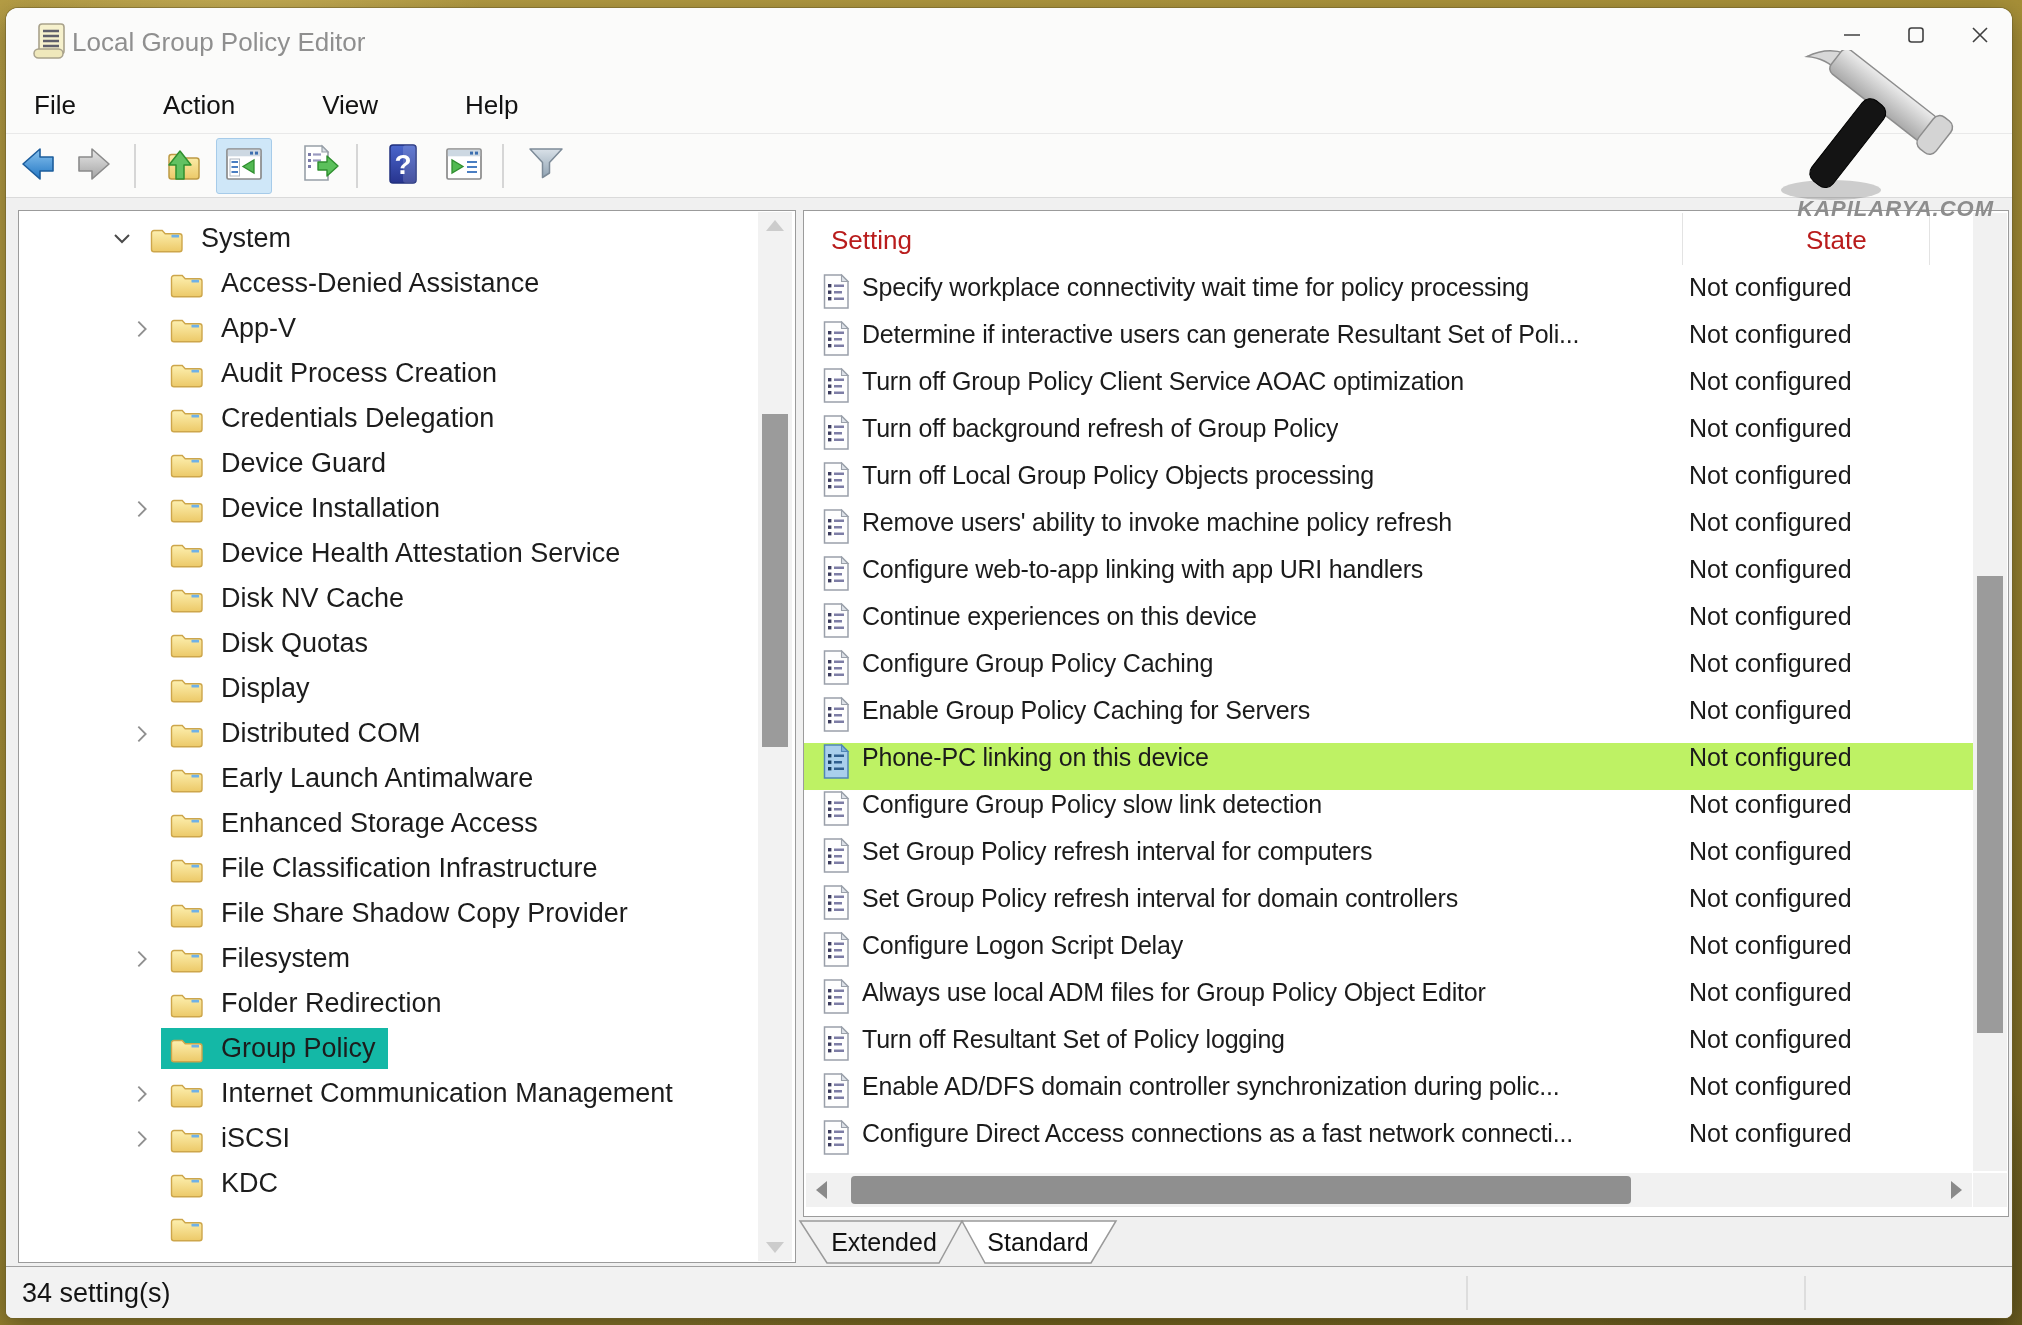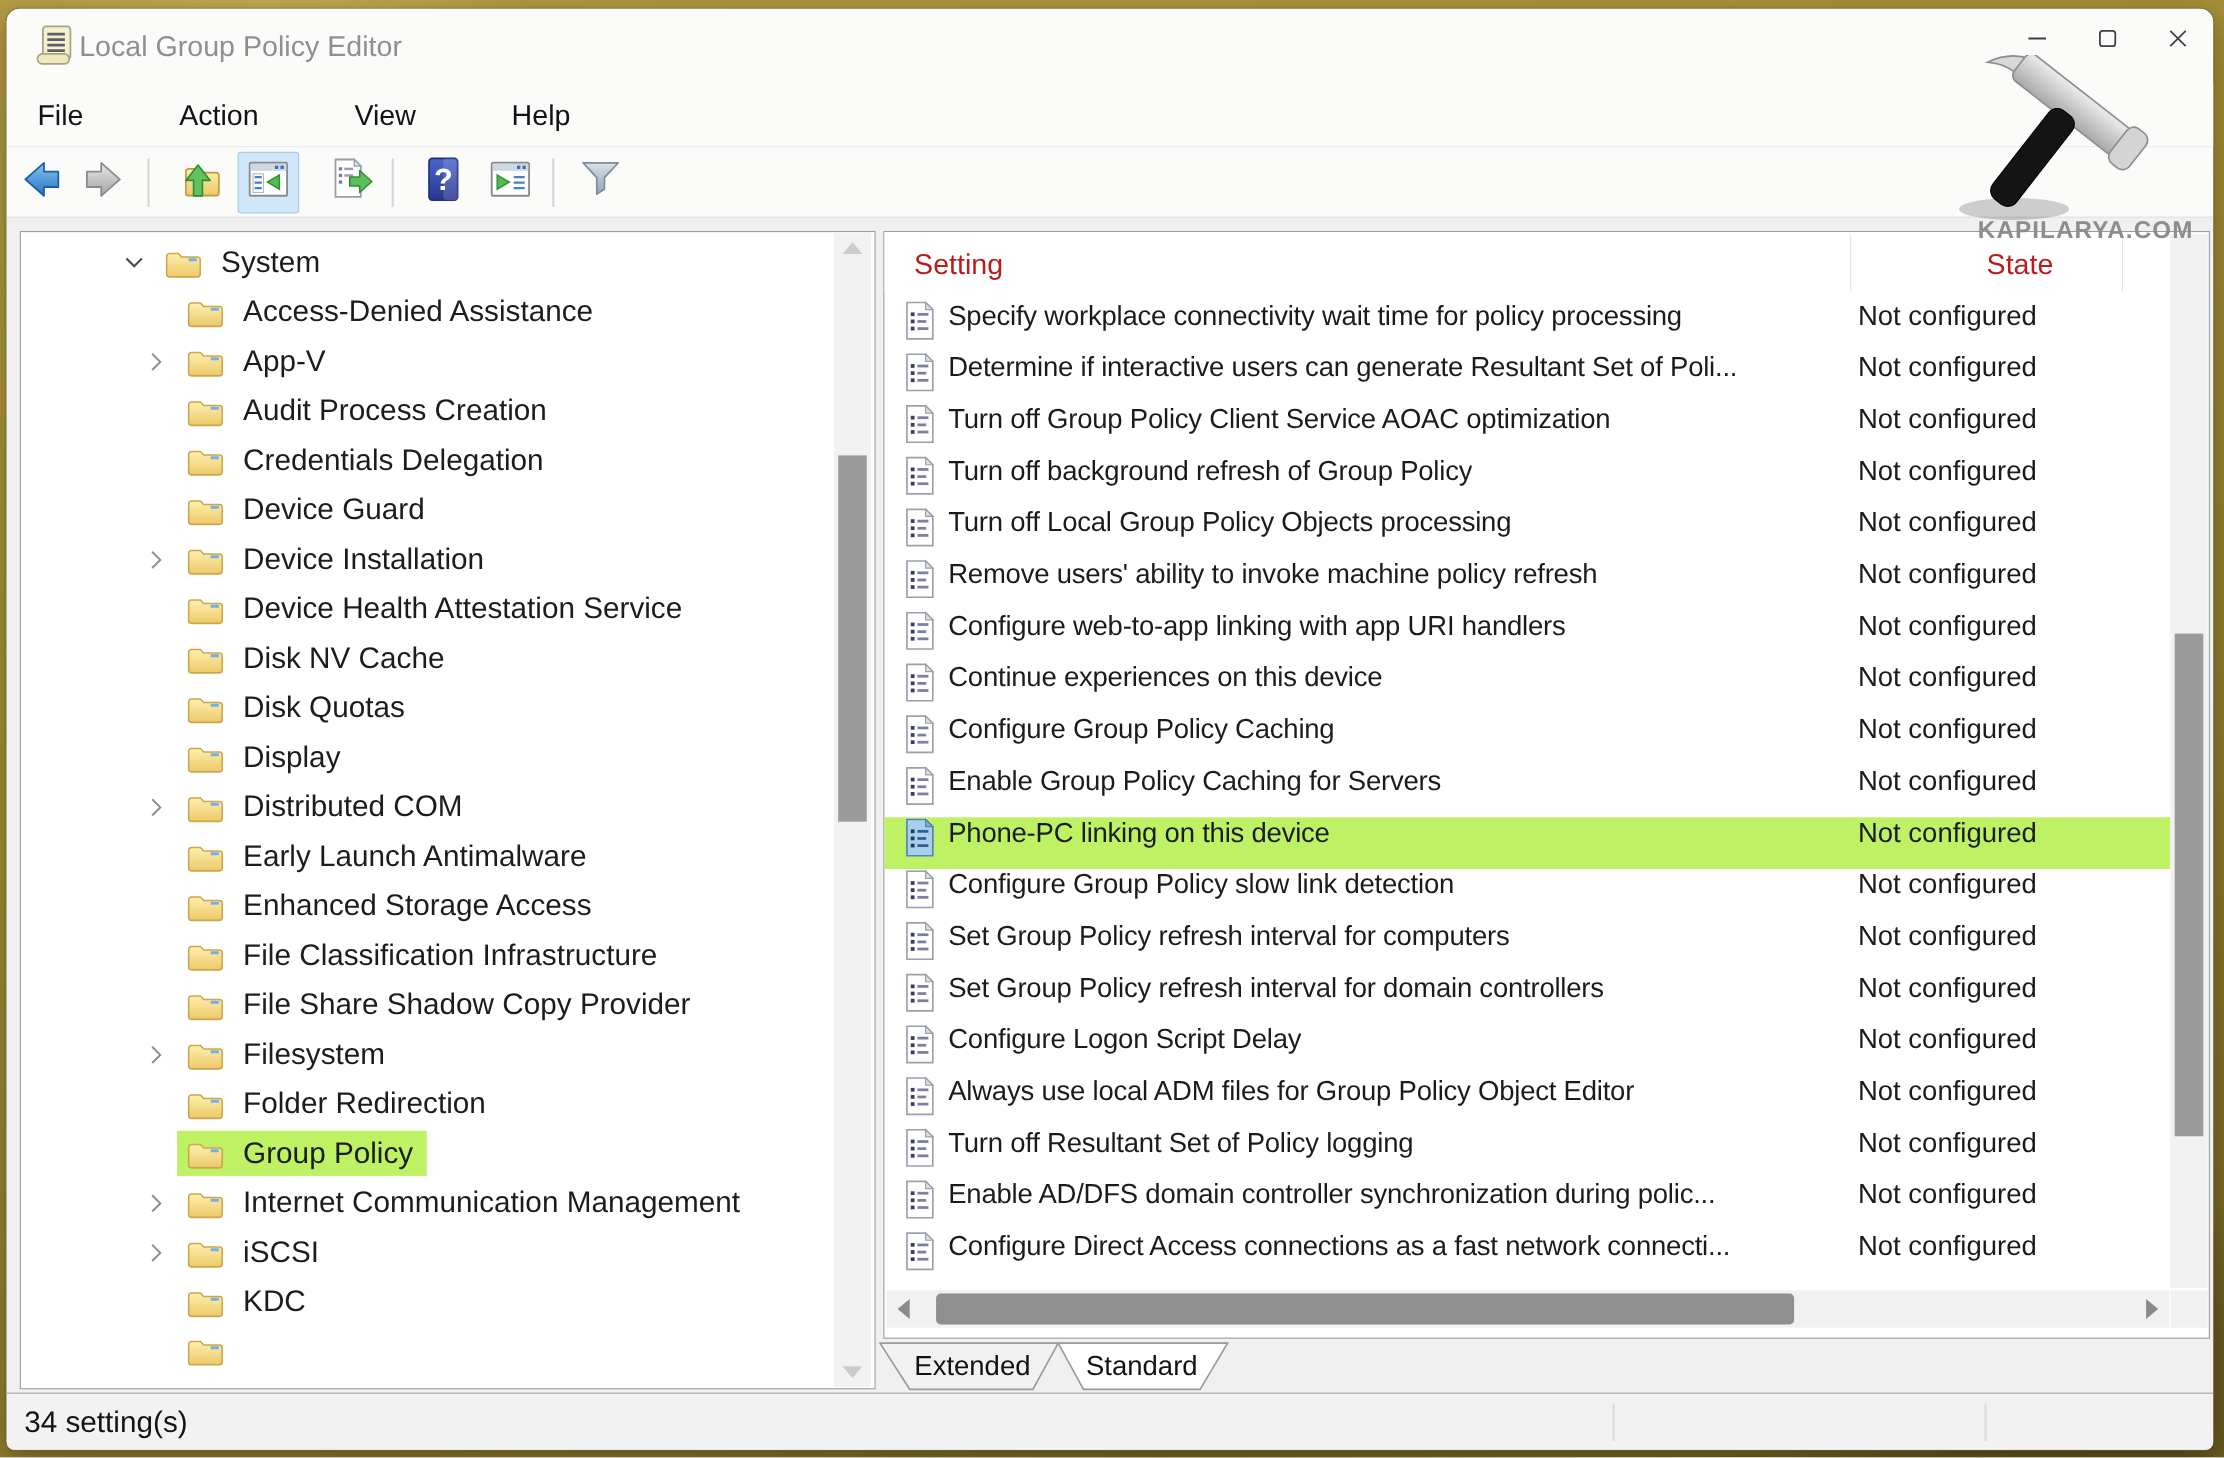--- a/index.html
+++ b/index.html
@@ -23,35 +23,35 @@
   .menubar{position:absolute;left:0;top:69px;width:100%;height:56px;background:#fbfbfa;
     border-bottom:1px solid #e9e9e9;padding-left:8px;display:flex;align-items:center;gap:47px;}
   .menu-item{padding:0 20px;font-size:26px;color:#121212;height:56px;line-height:56px;}
   
   .toolbar{position:absolute;left:0;top:126px;width:100%;height:63px;background:#fbfbfa;
     border-bottom:1px solid #dadada;display:flex;align-items:center;}
   .tb-btn{width:46px;height:54px;display:flex;align-items:center;justify-content:center;border:1px solid transparent;border-radius:3px;}
   .tb-btn.active{background:#cfe7f8;border-color:#a6cbe9;width:54px;}
   .tb-sep{width:2px;height:44px;background:#d6d6d6;}
   
-  .watermark{position:absolute;right:6px;top:42px;width:236px;height:172px;pointer-events:none;z-index:40;}
+  .watermark{position:absolute;right:6px;top:42px;width:236px;height:172px;pointer-events:none;z-index:40;font-style:italic;}
   .wm-text{position:absolute;right:12px;bottom:0;font-size:22px;font-weight:bold;color:#8d8d8d;letter-spacing:1px;}
   
   .content{position:absolute;left:0;top:190px;width:100%;height:1068px;background:#f0f0f0;}
   .pane{position:absolute;background:#fff;border:1px solid #9b9b9b;box-sizing:border-box;}
   .tree-pane{left:12px;top:12px;width:778px;height:1053px;overflow:hidden;}
   .list-pane{left:797px;top:12px;width:1206px;height:1007px;overflow:hidden;}
   
   #tree{position:absolute;left:0;top:5px;width:740px;}
   .trow{height:45px;display:flex;align-items:center;white-space:nowrap;}
   .trow.lvl0{padding-left:86px;}
   .trow.lvl1{padding-left:106px;}
   .chev{width:34px;height:28px;display:inline-flex;align-items:center;justify-content:center;flex:none;}
   .tsel{display:inline-flex;align-items:flex-end;padding:5px 12px 5px 8px;margin-left:2px;}
-  .tsel.selected{background:#bef264;}
+  .tsel.selected{background:#14b8a6;}
   .fold{width:34px;height:28px;flex:none;display:inline-flex;}
   .tlabel{margin-left:18px;font-size:27px;color:#1c1c1c;}
   
   .vscroll{position:absolute;width:34px;background:#f2f2f2;}
   .tree-scroll{right:3px;top:1px;height:1049px;}
   .vthumb{position:absolute;left:4px;width:26px;background:#9b9b9b;}
   .sarrow{position:absolute;left:50%;transform:translateX(-50%);width:0;height:0;border-left:9px solid transparent;border-right:9px solid transparent;}
   .sarrow.up{top:8px;border-bottom:11px solid #cccccc;}
   .sarrow.down{bottom:8px;border-top:11px solid #cccccc;}
   .list-scroll{right:1px;top:2px;height:958px;background:#f1f1f1;}

